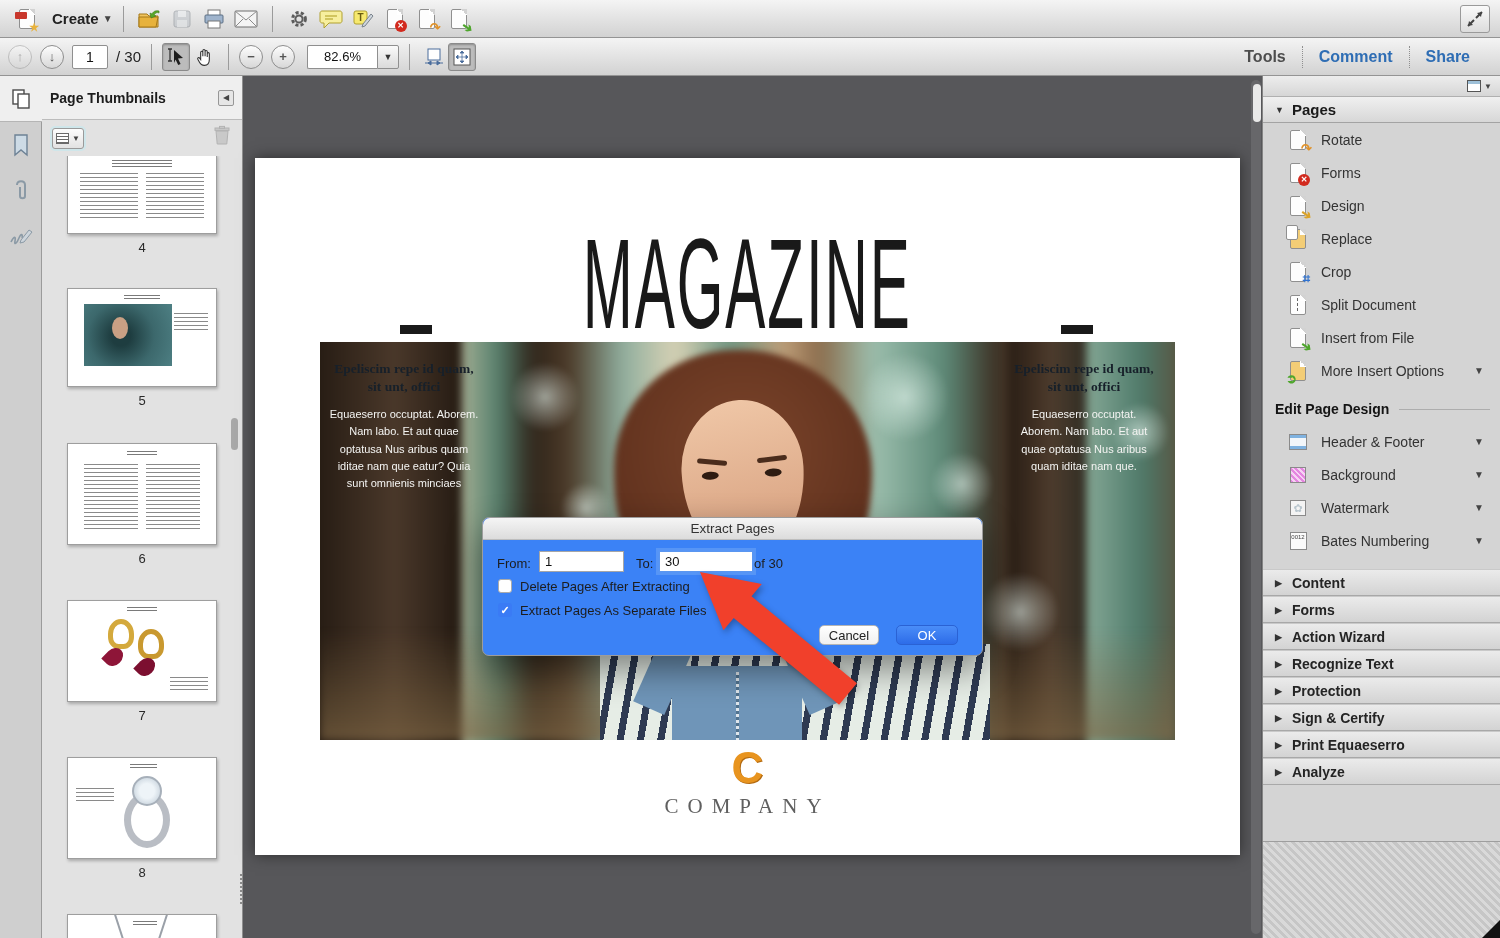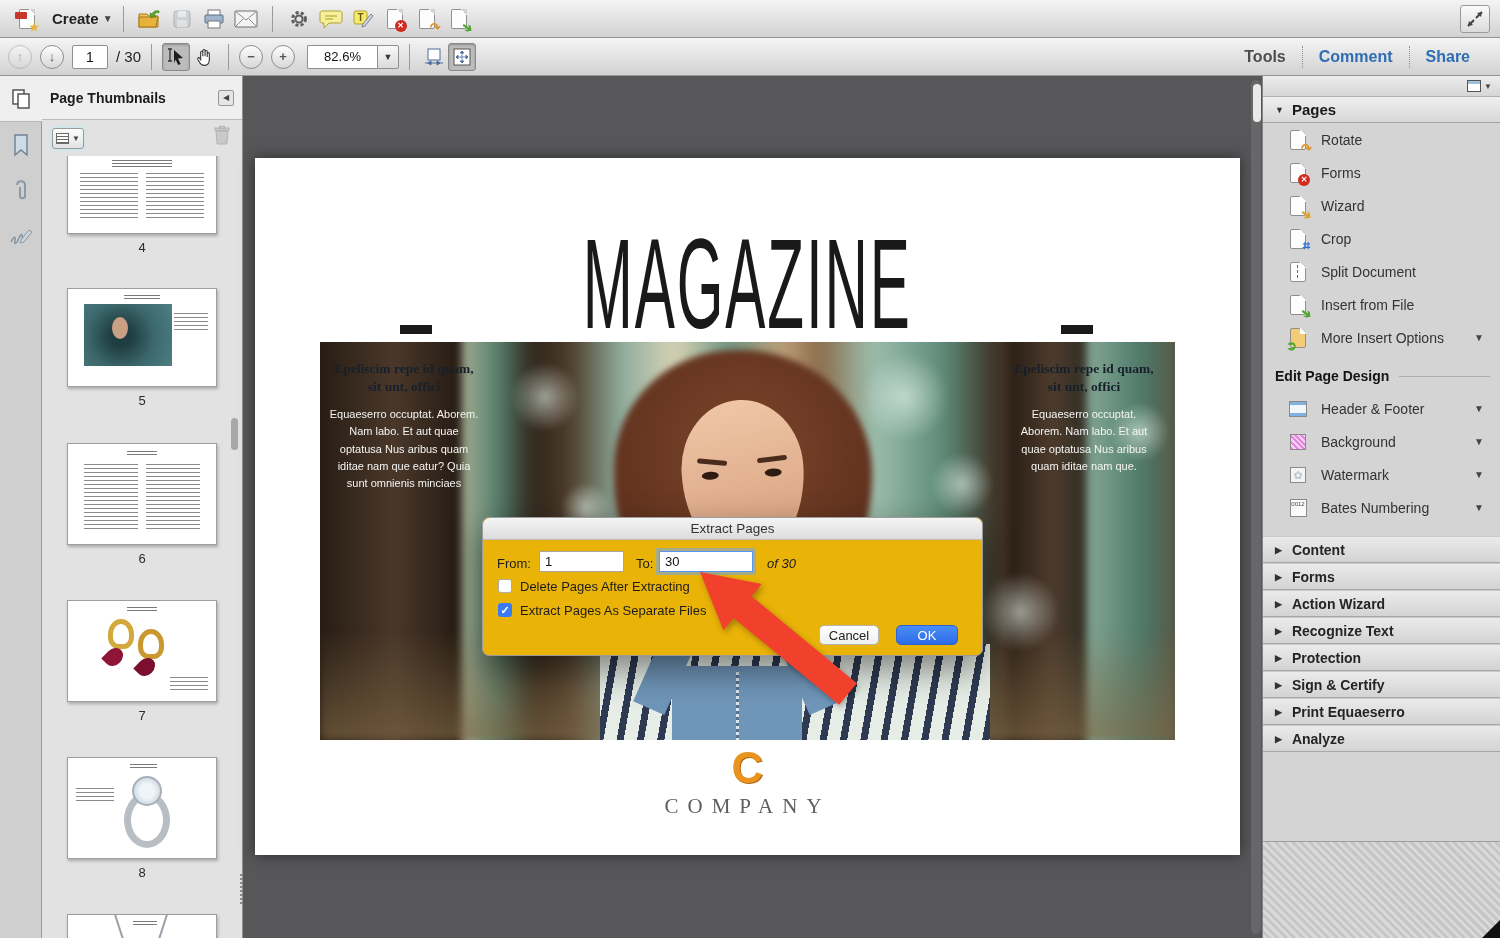--- a/index.html
+++ b/index.html
@@ -123,21 +123,21 @@
   .rp-hatch { position:absolute; left:0; right:0; bottom:0; top:765px; background:repeating-linear-gradient(45deg,#d9d9d9 0 3px,#c6c6c6 3px 6px); border-top:1px solid #9e9e9e; }
   .rp-grip { position:absolute; right:0; bottom:0; width:0; height:0; border-style:solid; border-width:0 0 18px 18px; border-color:transparent transparent #111 transparent; }
 
   
   .ic-hf { width:18px; height:16px; background:#f2f6fa; border:1px solid #8a8a8a; box-shadow:inset 0 3px 0 #7fb2e0, inset 0 -3px 0 #7fb2e0; }
   .ic-bg { width:16px; height:16px; border:1px solid #8a8a8a; background:repeating-linear-gradient(45deg,#e586e0 0 2px,#f6d2f4 2px 4px); }
   .ic-wm { width:16px; height:16px; border:1px solid #8a8a8a; background:#f4f4f4; color:#b9c6ce; font-size:11px; line-height:15px; text-align:center; }
   .ic-bates { width:17px; height:18px; border:1px solid #8a8a8a; background:#fbfbfb; font-size:6px; color:#444; text-align:center; padding-top:1px; }
 
   
-  .dialog { position:absolute; left:482px; top:517px; width:501px; height:139px; background:#eab308; border:1px solid #9c9c9c; border-radius:7px; box-shadow:0 14px 34px rgba(0,0,0,.45); font-size:13px; }
+  .dialog { position:absolute; left:482px; top:517px; width:501px; height:139px; background:#3b82f6; border:1px solid #9c9c9c; border-radius:7px; box-shadow:0 14px 34px rgba(0,0,0,.45); font-size:13px; }
   .dlg-title { height:22px; background:linear-gradient(#f5f5f5,#dcdcdc); border-bottom:1px solid #bdbdbd; border-radius:7px 7px 0 0; text-align:center; line-height:22px; color:#333; font-size:13.5px; }
   .dlg-label { position:absolute; color:#1d1d1d; }
   .dlg-input { position:absolute; height:21px; border:1px solid #a6a6a6; background:#fff; font-size:13px; padding-left:5px; color:#111; }
   .dlg-input.focused { border:1px solid #5a96f0; box-shadow:0 0 0 3px rgba(110,165,245,.55); }
   .cb { position:absolute; width:14px; height:14px; border-radius:3px; }
   .cb.off { background:#fff; border:1px solid #ababab; }
   .cb.on { background:#3a7bf5; color:#fff; font-size:11px; font-weight:bold; text-align:center; line-height:14px; }
   .cb-label { position:absolute; color:#1d1d1d; }
   .dlg-btn { position:absolute; height:20px; border-radius:5px; font-size:13px; text-align:center; line-height:19px; }
   .btn-cancel { left:336px; top:107px; width:60px; background:linear-gradient(#fff,#f0f0f0); border:1px solid #b5b5b5; color:#222; }
@@ -473,21 +473,29 @@
           </span>
         </span>
       <span>Forms</span>
     </div>
     <div class="rp-item">
       <span class="ic">
           <span class="pgico">
             <span class="badge badge-arrow" style="color:#dba32a; transform:rotate(35deg);">➔</span>
           </span>
         </span>
-      <span>Wizard</span>
+      <span>Design</span>
+    </div>
+    <div class="rp-item">
+      <span class="ic">
+          <span class="pgico" style="background:#f3cd76;">
+            <span class="badge" style="left:-5px;top:-5px;width:12px;height:15px;background:#fff;border:1.5px solid #8f8f8f;border-radius:2px;"></span>
+          </span>
+        </span>
+      <span>Replace</span>
     </div>
     <div class="rp-item">
       <span class="ic">
           <span class="pgico">
             <span class="badge" style="color:#2f72d0;font-size:13px;right:-5px;bottom:-4px;">⌗</span>
           </span>
         </span>
       <span>Crop</span>
     </div>
     <div class="rp-item">
@@ -589,21 +597,21 @@
     </div>
   </div>
 
   <div class="dialog">
     <div class="dlg-title">Extract Pages</div>
 
     <span class="dlg-label" style="left:14px;top:38px;">From:</span>
     <input class="dlg-input" style="left: 56px; top: 33px; width: 85px;" value="1">
     <span class="dlg-label" style="left:153px;top:38px;">To:</span>
     <input class="dlg-input focused" style="left: 176px; top: 33px; width: 94px;" value="30">
-    <span class="dlg-label" style="left:284px;top:38px;font-style:italic;">of 30</span>
+    <span class="dlg-label" style="left:271px;top:38px;">of 30</span>
 
     <span class="cb off" style="left:15px;top:61px;"></span>
     <span class="cb-label" style="left:37px;top:61px;">Delete Pages After Extracting</span>
 
     <span class="cb on" style="left:15px;top:85px;">✓</span>
     <span class="cb-label" style="left:37px;top:85px;">Extract Pages As Separate Files</span>
 
     <div class="dlg-btn btn-cancel">Cancel</div>
     <div class="dlg-btn btn-ok">OK</div>
   </div>

